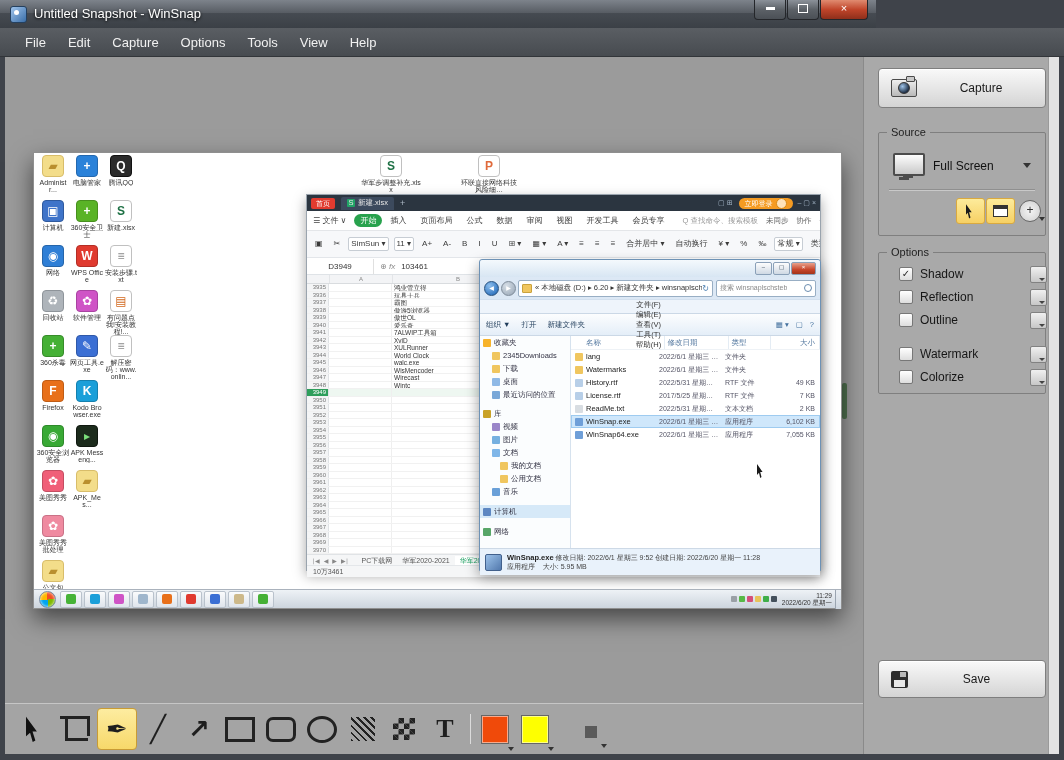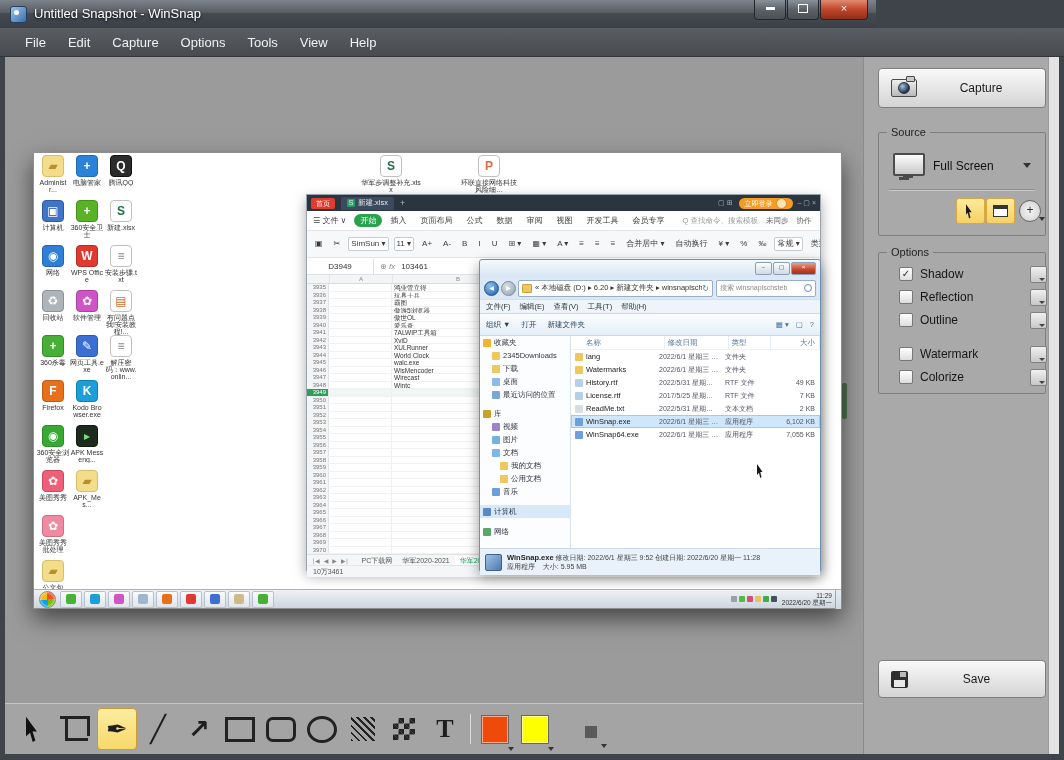--- a/index.html
+++ b/index.html
@@ -72,21 +72,21 @@
   .enavbtn{width:13px;height:13px;border-radius:50%;background:radial-gradient(circle at 35% 30%,#8fc0ee,#3a7cc4 70%,#275a92);border:1px solid #27517e;color:#fff;font-size:6px;line-height:12px;text-align:center;margin-right:2px;flex:0 0 auto;}
   .enavbtn.fwd{background:radial-gradient(circle at 35% 30%,#d7dfe7,#a9b6c4 70%,#8c99a8);border-color:#7e8b99;}
   .efield{flex:1;height:15px;background:#fff;border:1px solid #98aec4;border-radius:2px;display:flex;align-items:center;padding:0 3px;overflow:hidden;margin-right:3px;}
   .efold{width:8px;height:7px;background:#f0c65f;border:1px solid #caa23c;border-radius:1px;margin-right:3px;flex:0 0 auto;}
   .ecrumb{font-size:7.5px;color:#333;white-space:nowrap;overflow:hidden;}
   .erefresh{margin-left:auto;font-size:8px;color:#4a7eb0;}
   .esearch{width:92px;height:15px;background:#fff;border:1px solid #98aec4;border-radius:2px;display:flex;align-items:center;padding:0 3px;}
   .esearch span{font-size:7px;color:#8a8a8a;white-space:nowrap;overflow:hidden;}
   .emag{margin-left:auto;width:6px;height:6px;border:1px solid #6b8db0;border-radius:50%;position:relative;flex:0 0 auto;}
   .emag:after{content:"";position:absolute;left:5px;top:5px;width:3px;height:1px;background:#6b8db0;transform:rotate(45deg);}
-  .emenu{height:13px;background:#eef4fb;border-top:1px solid #d3e0ee;display:flex;align-items:center;padding-left:6px;}
+  .emenu{height:13px;background:#eef4fb;border-top:1px solid #d3e0ee;display:flex;align-items:center;padding-left:6px;flex-direction:column;}
   .emenu span{font-size:7.5px;color:#333;margin-right:9px;}
   .etools{height:21px;background:linear-gradient(#fcfdfe,#e4eef8);border-top:1px solid #cbd8e6;border-bottom:1px solid #cbd8e6;display:flex;align-items:center;padding:0 6px;}
   .etb{font-size:7.5px;color:#1f3c5a;margin-right:11px;}
   .etbi{font-size:7.5px;color:#44719e;margin-left:7px;}
   .etbright{margin-left:auto;display:flex;align-items:center;}
   .ebody{display:flex;height:212px;background:#fff;}
   .enav{width:90px;background:#fbfdfe;border-right:1px solid #d6e2ee;overflow:hidden;flex:0 0 auto;}
   .enavitem{display:flex;align-items:center;height:13px;overflow:hidden;}
   .enicon{width:8px;height:8px;border-radius:1px;margin-right:3px;flex:0 0 auto;}
   .enlabel{font-size:7.5px;color:#334;white-space:nowrap;}

